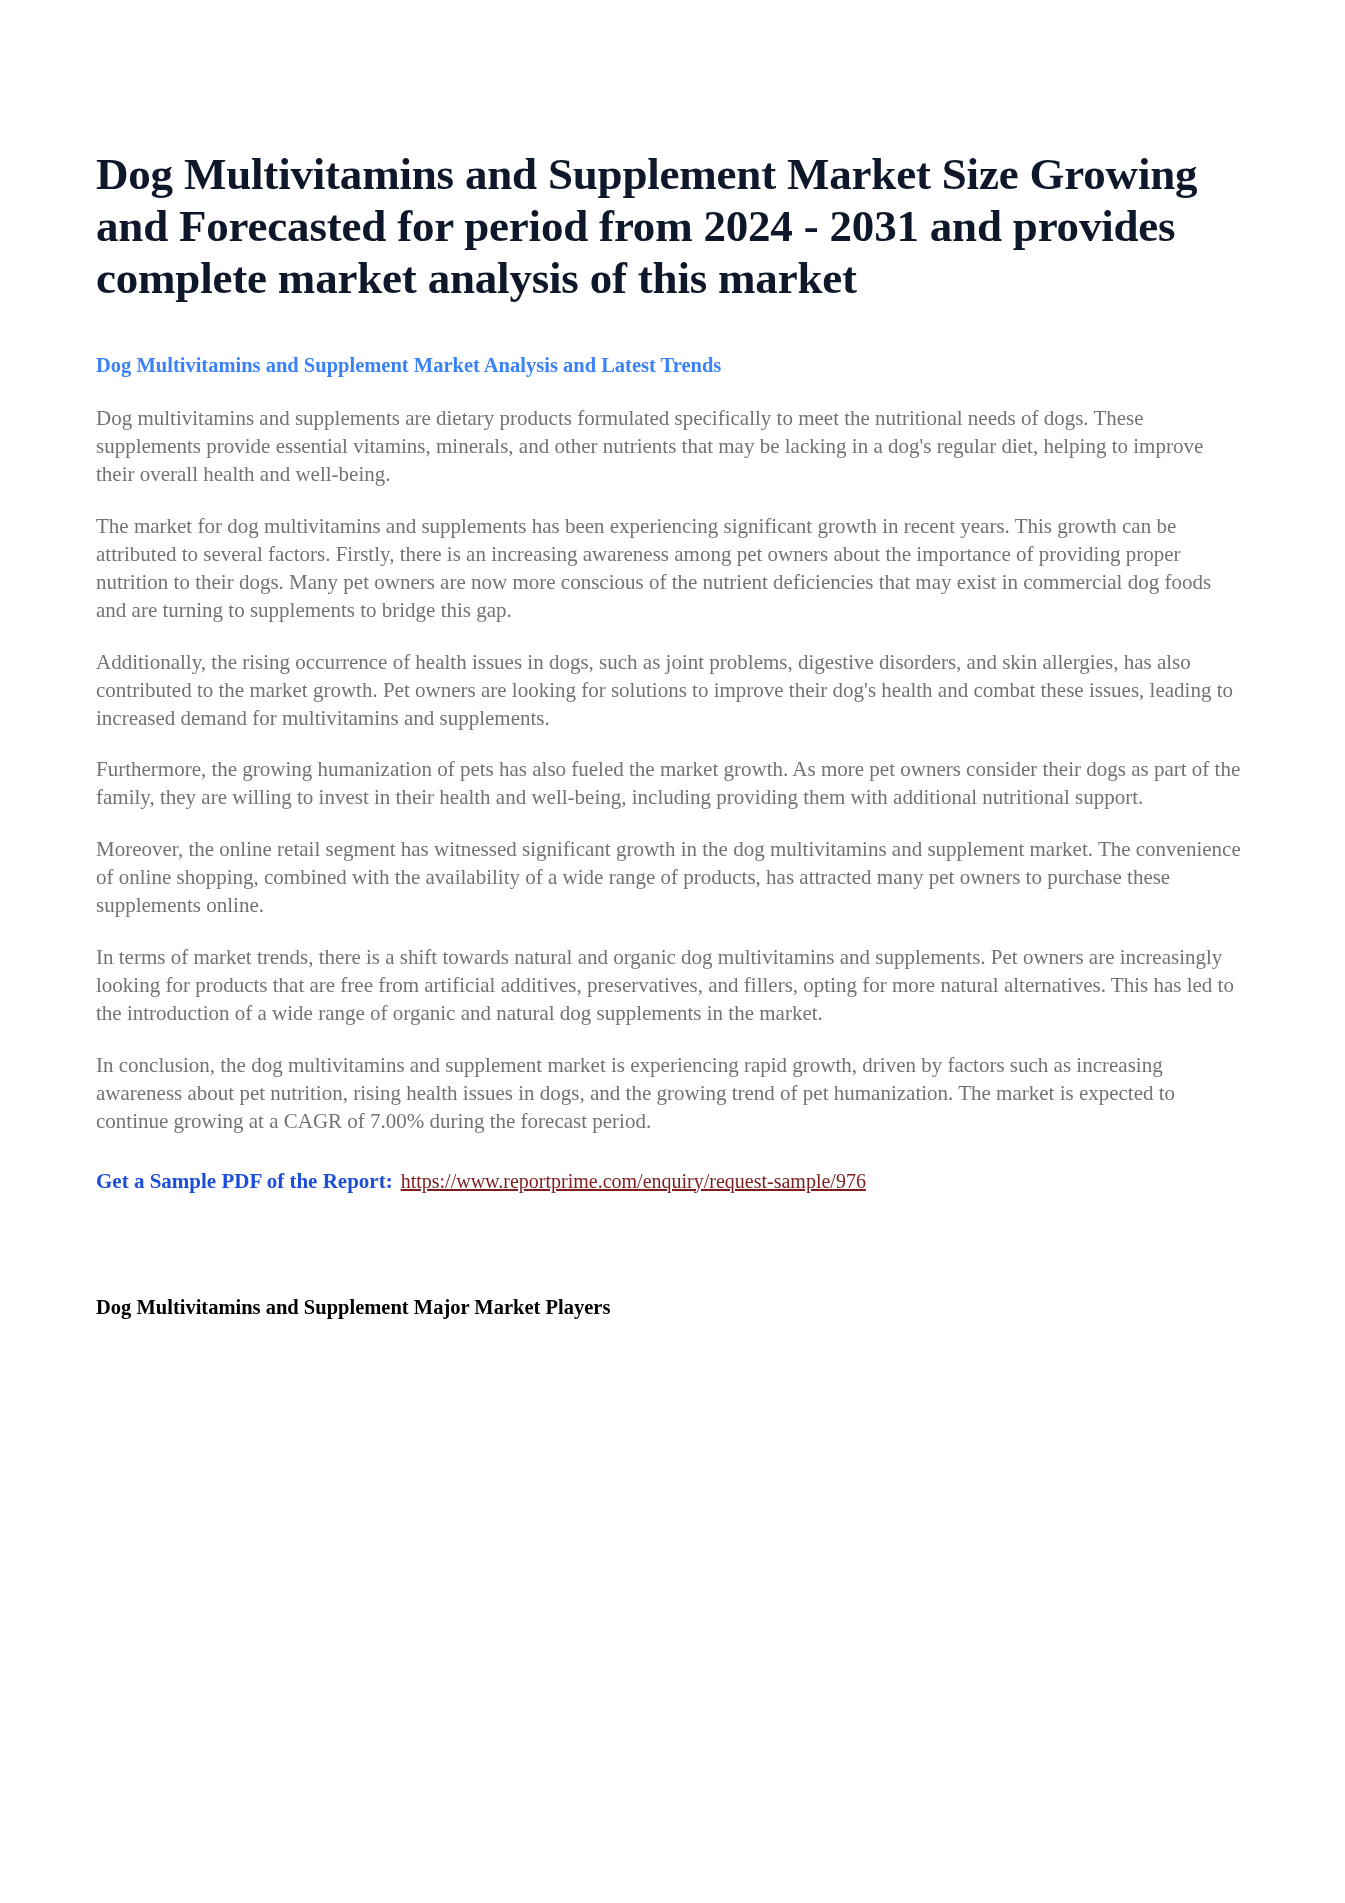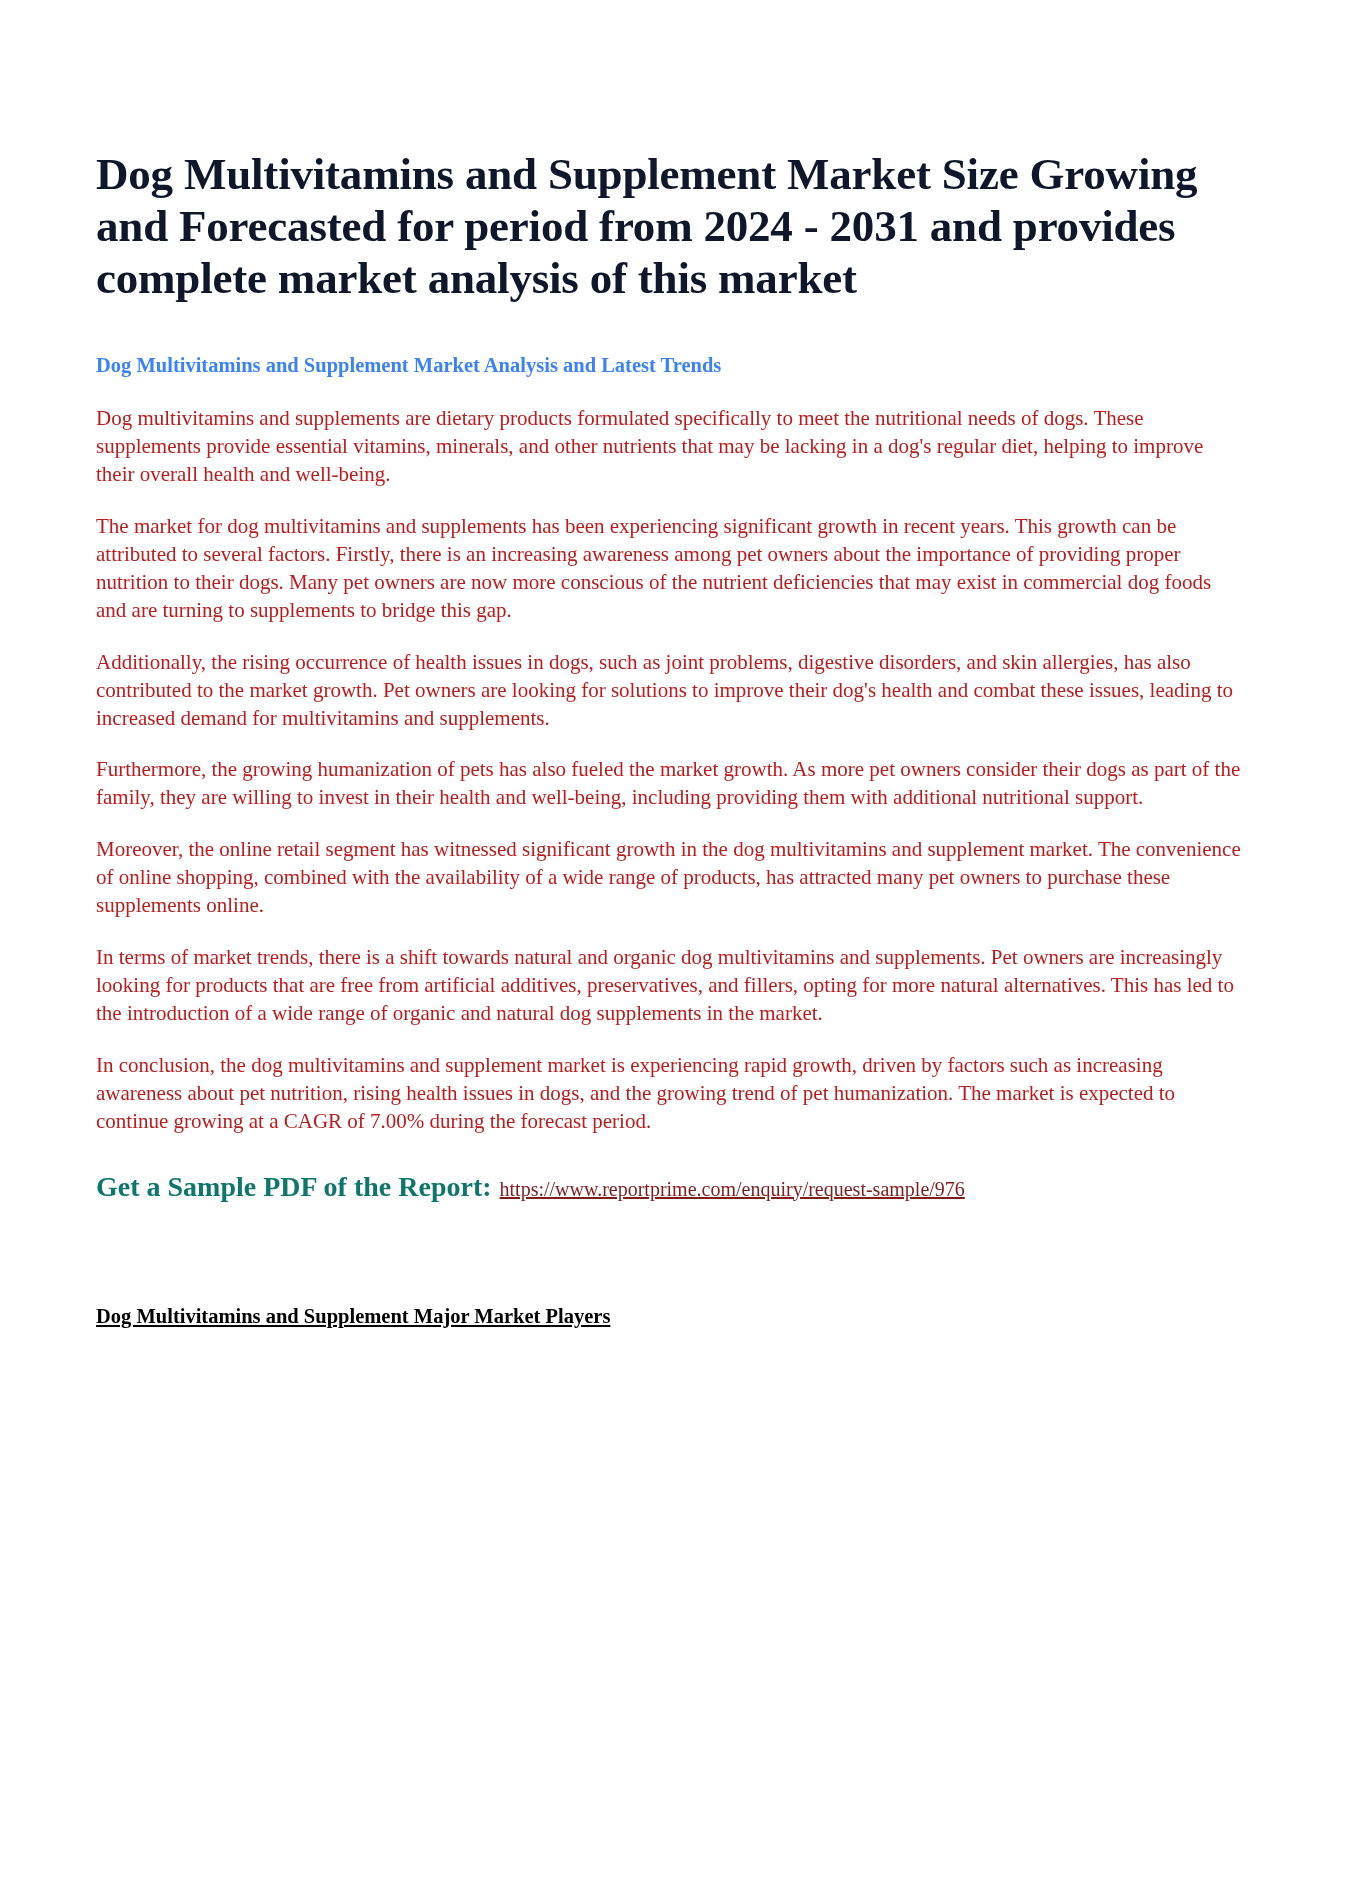--- a/index.html
+++ b/index.html
@@ -40,51 +40,50 @@
     font-size: 20.5px;
     font-weight: bold;
     line-height: 1.35;
     margin: 47px 0 0 0;
     color: #3b82f6;
   }
   p.body-text {
     font-size: 21px;
     line-height: 1.33;
     margin: 24px 4px 0 0;
-    color: #b91c1c;
+    color: #737373;
     text-align: left;
     width: 1145px;
   }
   p.body-text:first-of-type {
     margin-top: 26px;
   }
   .cta-line {
     margin: 32px 0 0 0;
     font-size: 21px;
     line-height: 1.33;
   }
   .cta-label {
     font-weight: bold;
-    font-size: 28px;
-    color: #0f766e;
+    font-size: 21px;
+    color: #1d4ed8;
   }
   a.sample-link {
     color: #7f1d1d;
     text-decoration: underline;
     font-size: 20px;
     margin-left: 8px;
     word-break: break-all;
   }
   .players-heading {
     font-size: 20.5px;
     font-weight: bold;
     line-height: 1.35;
     margin: 98px 0 0 0;
     color: #000000;
-    text-decoration: underline;
   }
 </style>
 </head>
 <body>
 
 <div class="page">
   <div class="content">
 
     <h1 class="doc-title">Dog Multivitamins and Supplement Market Size Growing and Forecasted for period from 2024 - 2031 and provides complete market analysis of this market</h1>
 

